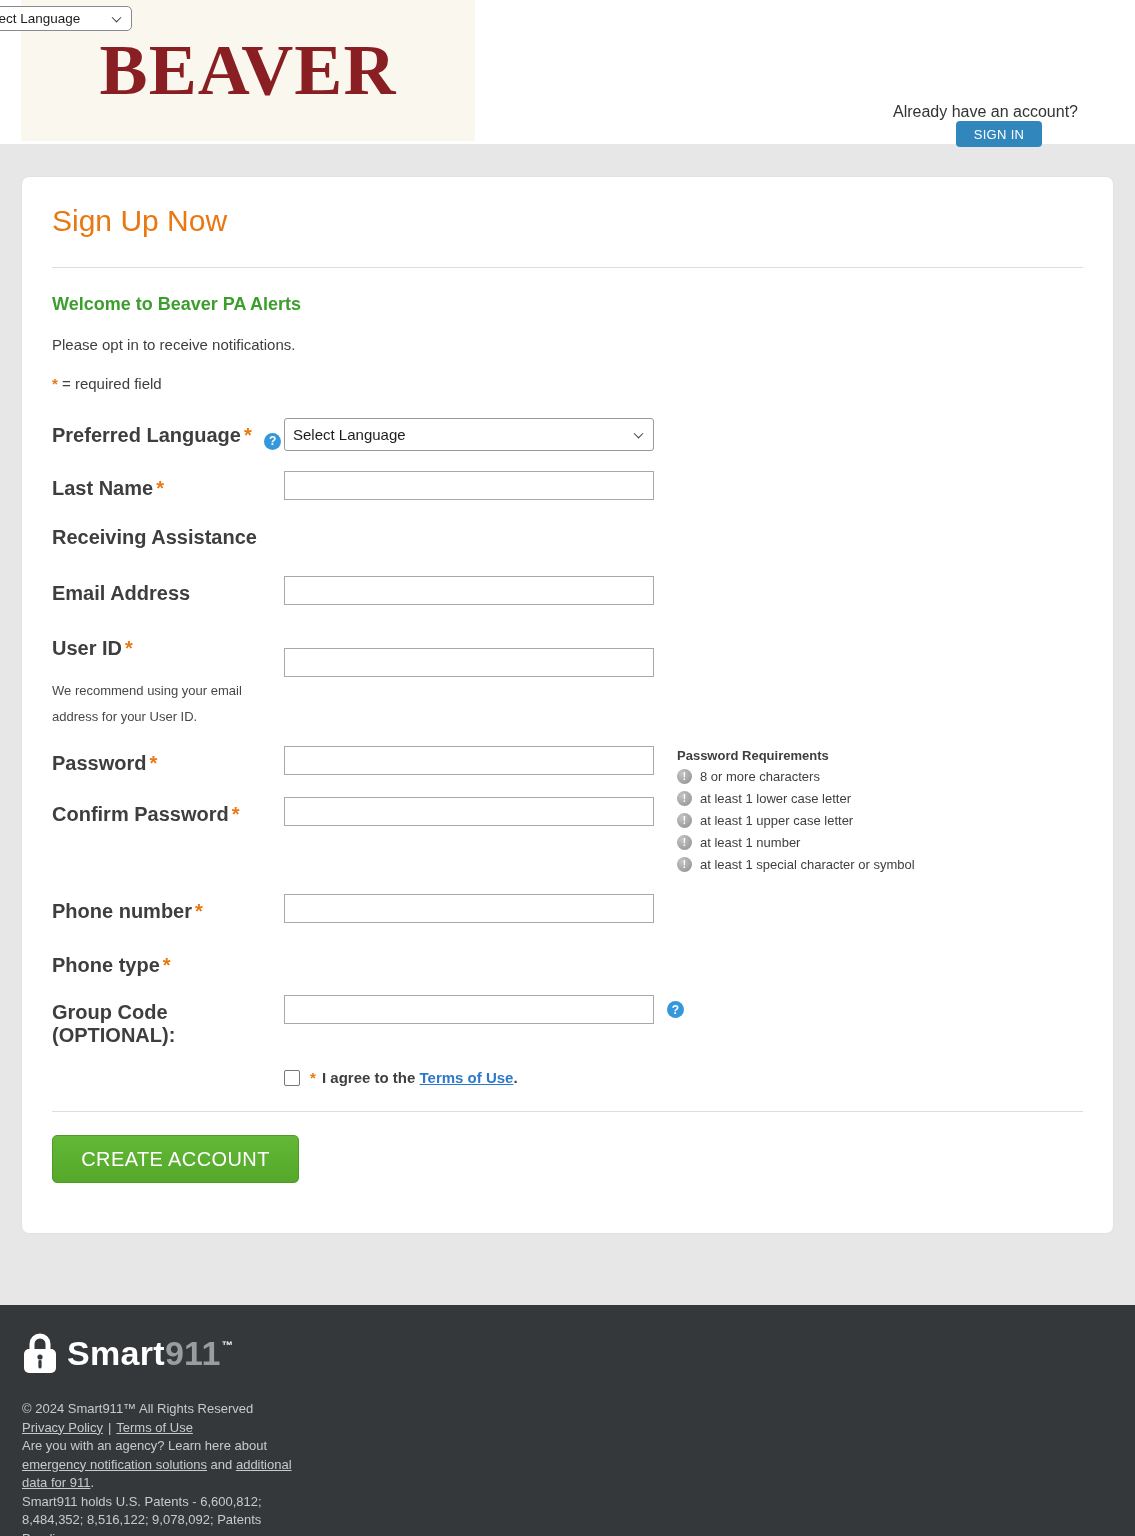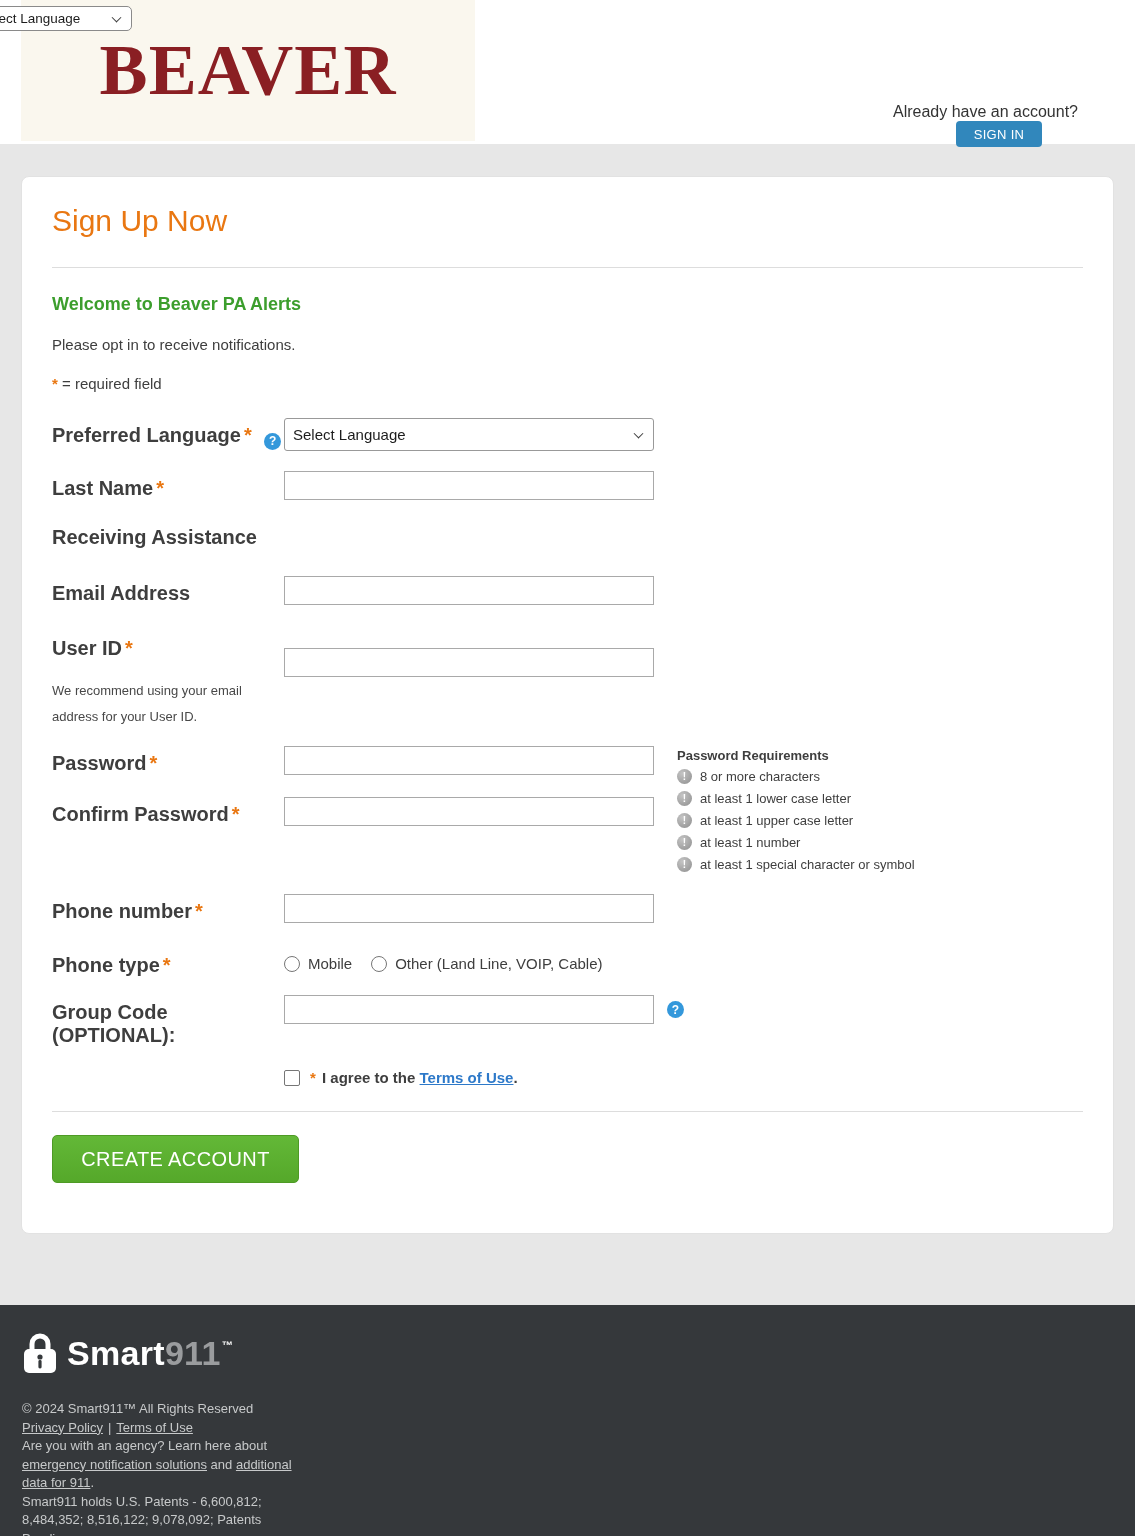--- a/index.html
+++ b/index.html
@@ -422,26 +422,20 @@
         <div class="control-col">
           <input type="text" class="text-input" style="">
         </div>
       </div>
 
       
       <div class="row row-pt">
         <div class="label-col">
           <label><span>Phone type</span><span class="req">*</span></label>
         </div>
-        <div class="control-col radio-group">
-          <input type="radio" name="phone-type" class="radio" style="">
-          <span class="radio-label">Mobile</span>
-          <input type="radio" name="phone-type" class="radio" style="">
-          <span class="radio-label">Other (Land Line, VOIP, Cable)</span>
-        </div>
       </div>
 
       
       <div class="row row-gc">
         <div class="label-col">
           <label><span>Group Code (OPTIONAL):</span></label>
         </div>
         <div class="control-col gc-wrap">
           <input type="text" class="text-input" style="">
           <span class="help-icon">?</span>

